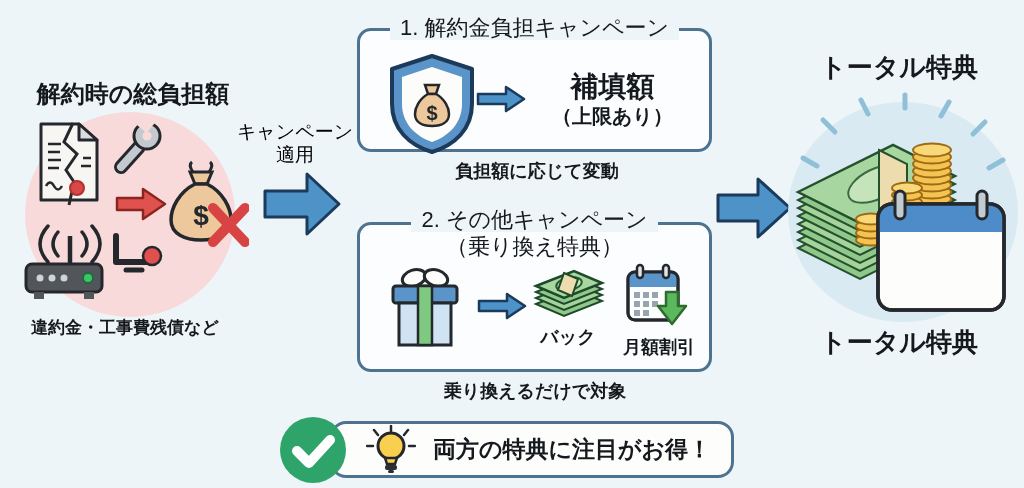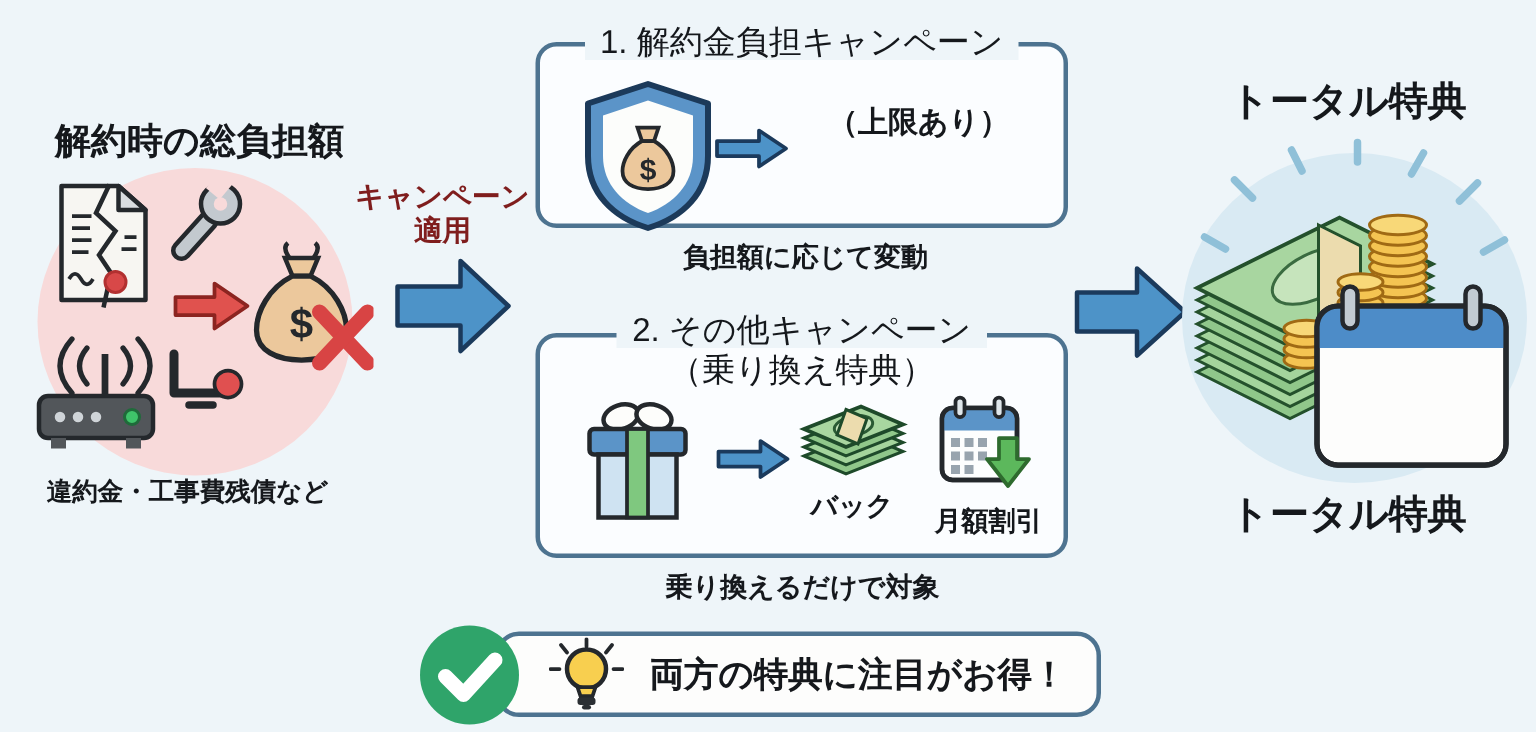--- a/index.html
+++ b/index.html
@@ -9,21 +9,21 @@
   }
   .page{
     position:relative;
     width:1024px;height:488px;
     background:#eef5f9;
     overflow:hidden;
     color:#15181c;
   }
   .abs{position:absolute;}
   .jp{font-weight:bold;color:#15181c;text-align:center;}
-  .blue-label{color:#7f1d1d;font-weight:bold;text-align:center;}
+  .blue-label{color:#000000;font-weight:normal;text-align:center;}
   .cbox{
     position:absolute;
     border:3px solid #4d7390;
     border-radius:14px;
     background:#fbfdff;
     box-sizing:border-box;
   }
   .legend{position:absolute;text-align:center;font-weight:normal;}
   .legend .lg-line{background:#eef5f9;padding:0 10px;display:inline-block;line-height:1.15;}
   .legend .lg-line2{display:block;line-height:1.1;padding-top:2px;}
@@ -119,20 +119,21 @@
     <polygon points="41,33 55,33 52,42 44,42" fill="#ecc89c" stroke="#24282c" stroke-width="2.5"></polygon>
     <path d="M44,42 C35,47 31,56 31,62 C31,70 38,74 48,74 C58,74 65,70 65,62 C65,56 61,47 52,42 Z" fill="#ecc89c" stroke="#24282c" stroke-width="2.5"></path>
     <text x="48" y="68" font-size="20" font-weight="bold" fill="#24282c" text-anchor="middle">$</text>
   </svg>
 
   <svg class="abs" style="left:476px;top:85px;" width="50" height="28" viewBox="0 0 50 28">
     <polygon points="2,9 30,9 30,2 48,14 30,26 30,19 2,19" fill="#4d93c8" stroke="#1b3a5c" stroke-width="2.5" stroke-linejoin="round"></polygon>
   </svg>
 
   <div class="abs jp" style="left:520px;top:70px;width:185px;">
+    <span style="display:block;font-size:28px;line-height:34px;">補填額</span>
     <span style="display:block;font-size:20px;line-height:24px;">（上限あり）</span>
   </div>
 
   <div class="abs jp" style="left:407px;top:159px;width:260px;font-size:18px;">負担額に応じて変動</div>
 
   <div class="cbox" style="left:357px;top:222px;width:355px;height:150px;"></div>
   <div class="legend" style="left:357px;top:207px;width:355px;font-size:22px;">
     <span class="lg-line">2. その他キャンペーン</span>
     <span class="lg-line2">（乗り換え特典）</span>
   </div>

